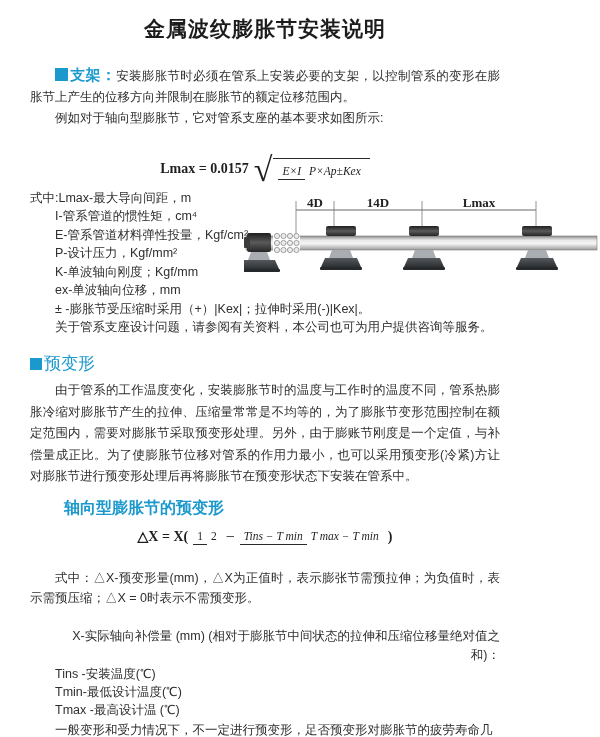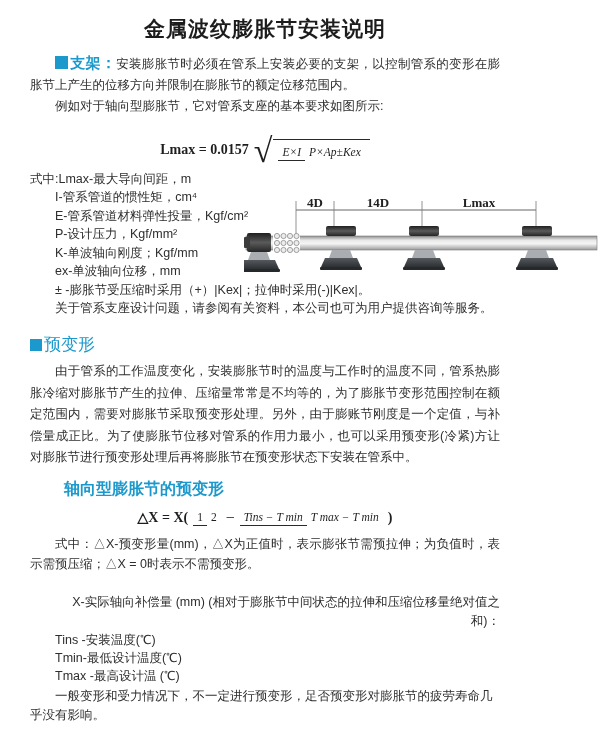--- a/index.html
+++ b/index.html
@@ -6,29 +6,29 @@
   * { margin:0; padding:0; box-sizing:border-box; }
   html,body { background:#ffffff; }
   body { width:600px; height:737px; overflow:hidden;
          font-family:"Liberation Sans", sans-serif; color:var(--ink); }
   .page { position:relative; width:516px; height:737px; padding:0 16px 0 30px; }
 
   .title { font-size:21px; font-weight:bold; text-align:center; padding-top:15px;
            letter-spacing:1px; color:#1c1c1c; }
 
   .para { font-size:12.5px; line-height:21px; text-align:justify; text-indent:2em; }
-  .intro { margin-top:9px; }
+  .intro { margin-top:21px; }
   .inline-head { color:var(--accent); font-size:15px; font-weight:bold; }
   .sq { display:inline-block; width:13px; height:13px; background:var(--accent);
         vertical-align:-1px; margin-right:2px; }
   .sq-sm { width:12px; height:12px; }
 
   .formula-row { display:flex; align-items:center; justify-content:center; gap:5px;
                  font-family:"Liberation Serif", serif; color:#1e1e1e; }
-  .f-lmax { margin:19px 0 5px;justify-content:center; }
+  .f-lmax { margin:26px 0 5px;justify-content:center; }
   .f-bold { font-weight:bold; font-size:14px; }
   .f-ital { font-style:italic; }
   .radical { font-size:34px; font-weight:400; line-height:0.85; margin-right:-4px;
              transform:translateY(1px); }
   .vinculum { border-top:1.5px solid #2a2a2a; padding:2px 5px 0; }
   .frac { display:inline-flex; flex-direction:row; text-align:center;
           font-size:11.5px; line-height:1.3; }
   .frac .num { border-bottom:1px solid #2a2a2a; padding:0 4px; }
   .frac .den { padding:0 4px; }
 
@@ -37,21 +37,21 @@
   .def-line.no-ind { padding-left:0; }
   .note-line { font-size:12.5px; line-height:19px; text-indent:2em; }
 
   .sec-head { margin-top:15px; color:var(--accent); font-size:17px; font-weight:normal; }
   .body-para { margin-top:5px; line-height:21.5px; }
 
   .sub-head { color:var(--accent); font-size:16px; font-weight:bold; }
   .sub-head.axial { margin:10px 0 0 34px; }
   .sub-head.lateral { margin-top:10px; font-size:17px; }
 
-  .f-dx { margin:9px 0 7px; }
+  .f-dx { margin:9px 0 22px; }
 
   .list-block { padding-left:2em; font-size:12.5px; line-height:18px; }
   .x-def { line-height:19px; margin-top:18px;text-align:right; }
   .one-line { margin-top:2px; }
 
   .diagram { position:absolute; left:244px; top:194px; width:356px; height:98px; }
   .dim-label { font-family:"Liberation Serif", serif; font-weight:bold; font-size:13px;
                fill:#222; text-anchor:middle; }
 </style>
 </head>

